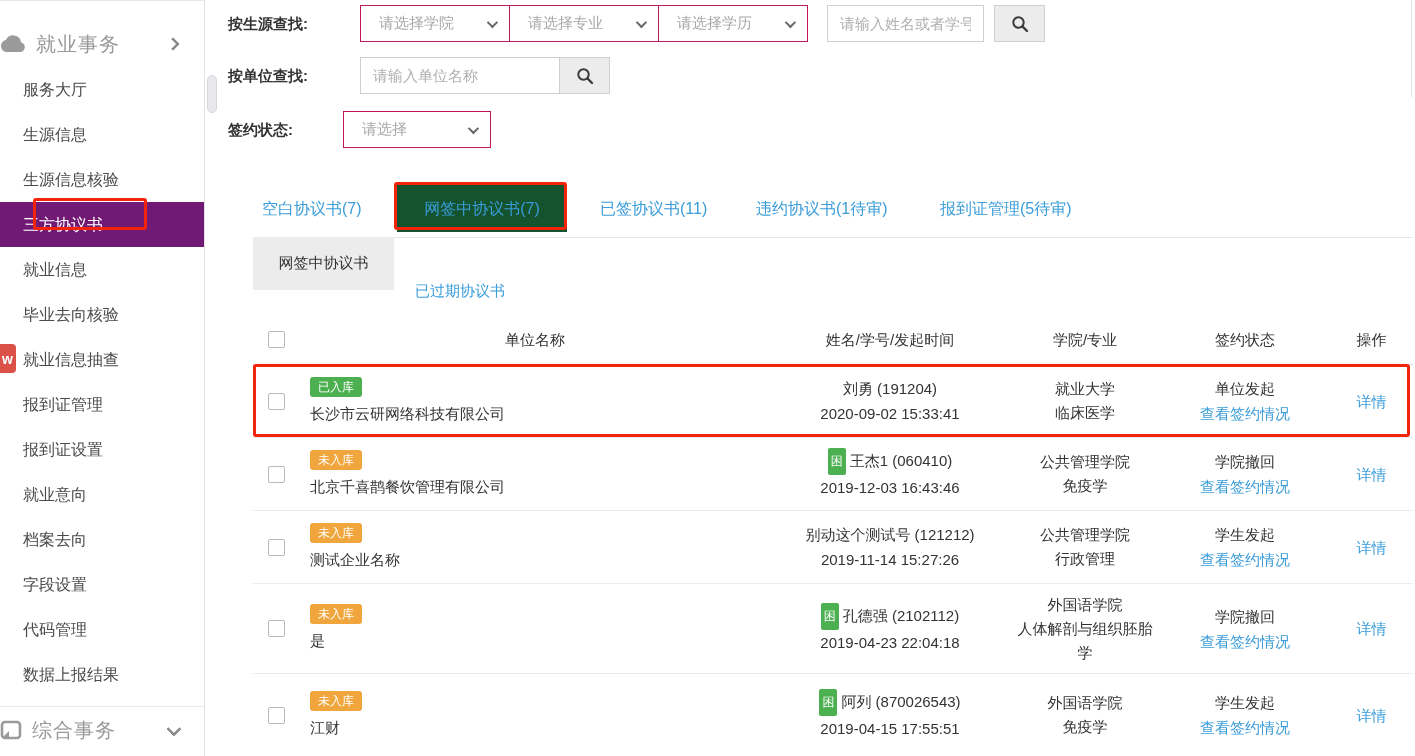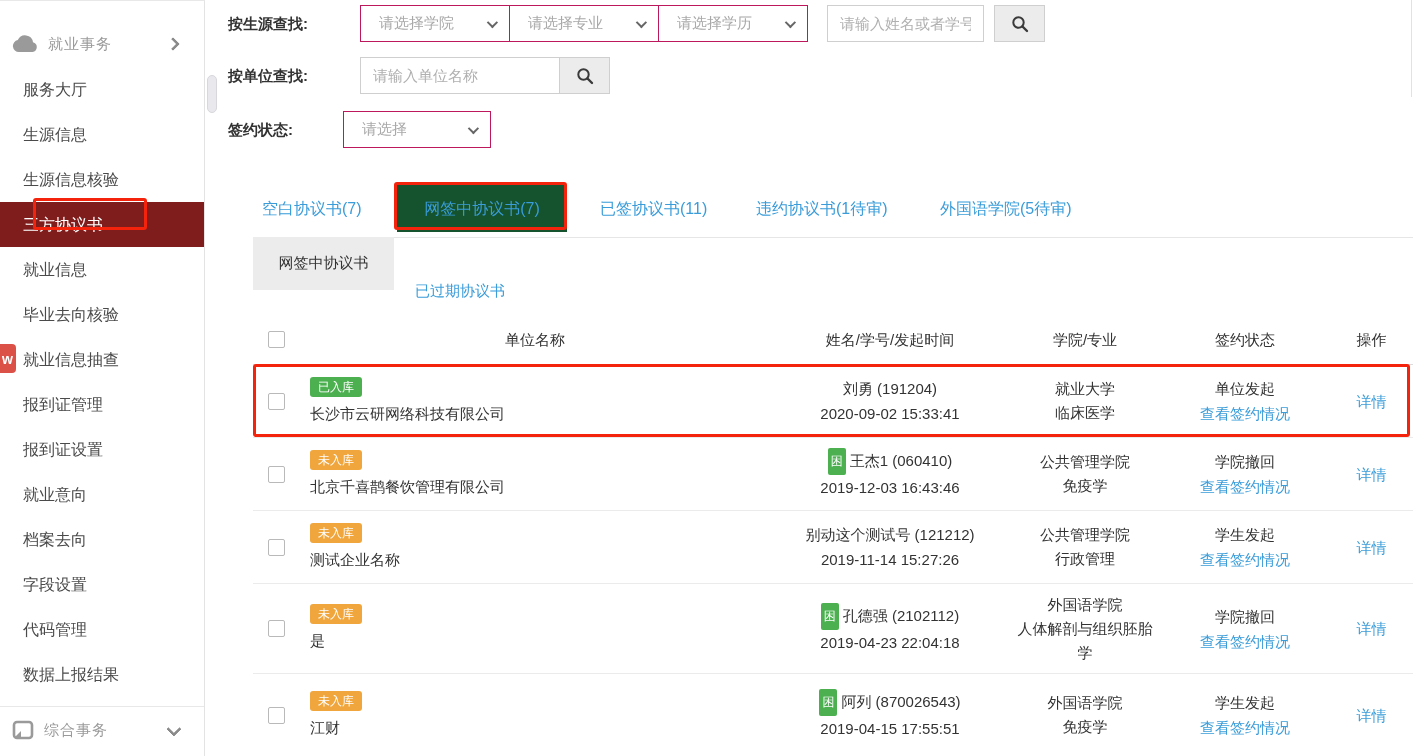--- a/index.html
+++ b/index.html
@@ -2,26 +2,26 @@
 <html><head>
 <meta charset="utf-8">
 <style>
   * { margin:0; padding:0; box-sizing:border-box; }
   html,body { width:1415px; height:756px; overflow:hidden; background:#fff;
     font-family:"Liberation Sans","DejaVu Sans",sans-serif; color:#333; }
 
   
   .sidebar { position:absolute; left:0; top:0; width:205px; height:756px;
     border-right:1px solid #e3e3e3; border-top:1px solid #e8e8e8; background:#fff; }
-  .side-group { height:46px; display:flex; align-items:center; padding-left:12px;
-    color:#9a9a9a; font-size:15px; cursor:pointer; }
+  .side-group { height:46px; display:flex; align-items:center; 
+    color:#9a9a9a; font-size:20px; cursor:pointer; }
   .side-group .glabel { margin-left:10px; letter-spacing:1px; }
   .side-item { height:45px; line-height:45px; padding-left:23px; font-size:16px;
     color:#4a4a4a; cursor:pointer; }
-  .side-item.active { background:#7f1d1d; color:#fff; }
+  .side-item.active { background:#701a75; color:#fff; }
   .side-divider { border-top:1px solid #e8e8e8; margin-top:9px; }
   .chev-right { width:10px; height:10px; border-right:3px solid #8b8b8b; border-top:3px solid #8b8b8b;
     transform:rotate(45deg); border-radius:1px; margin-left:auto; margin-right:26px; }
   .chev-down { width:11px; height:11px; border-right:3px solid #8b8b8b; border-bottom:3px solid #8b8b8b;
     transform:rotate(45deg) translateY(-2px); border-radius:1px; margin-left:auto; margin-right:26px; }
   .w-badge { position:absolute; left:-5px; top:344px; width:21px; height:29px;
     background:#db5148; color:#fff; border-radius:4px; font-size:14px; font-weight:bold;
     display:flex; align-items:center; justify-content:flex-end; padding-right:3px; }
   .scroll-thumb { position:absolute; left:207px; top:75px; width:10px; height:38px;
     background:#e9e9ed; border:1px solid #d8d8dc; border-radius:5px; }
@@ -154,21 +154,21 @@
 <div class="flabel" style="left:228px; top:111px;">签约状态:</div>
 <div class="sel" style="left:343px; top:111px; width:148px;">
   <span class="sel-text">请选择</span>
   <span class="caret"></span>
 </div>
 
 <div class="main-tab" style="left:262px;">空白协议书(7)</div>
 <div class="main-tab active-bg" style="left:397px; width:170px;">网签中协议书(7)</div>
 <div class="main-tab" style="left:600px;">已签协议书(11)</div>
 <div class="main-tab" style="left:756px;">违约协议书(1待审)</div>
-<div class="main-tab" style="left:940px;">外国语学院(5待审)</div>
+<div class="main-tab" style="left:940px;">报到证管理(5待审)</div>
 
 <div class="sub-bar-line"></div>
 <div class="sub-tab-active">网签中协议书</div>
 <div class="sub-tab">已过期协议书</div>
 
 <div class="tbl">
   <div class="trow thead">
     <div class="cell col-check">
         <div class="checkbox"></div>
       </div>

